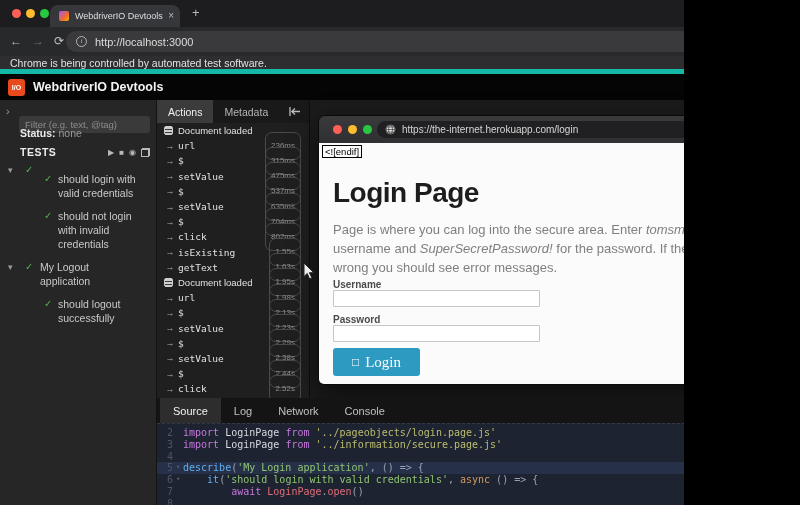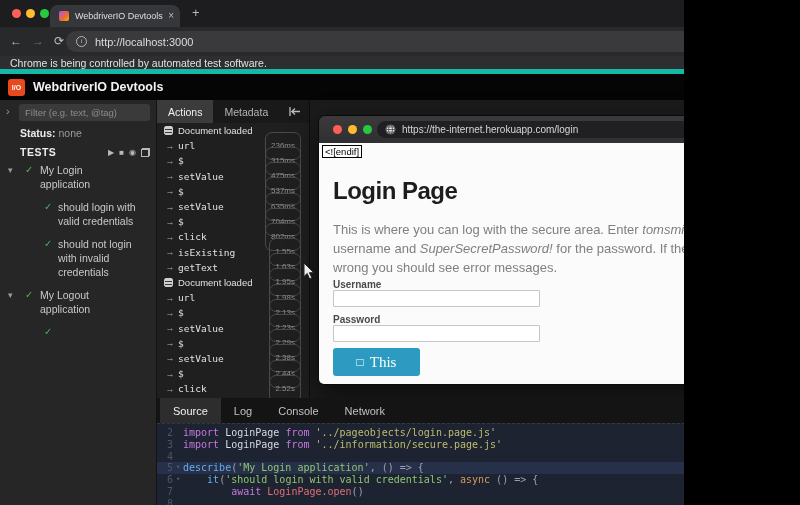--- a/index.html
+++ b/index.html
@@ -44,21 +44,21 @@
   #logo { width:17px; height:17px; background:#e8491d; border-radius:3px; color:#fff; font-size:7px;
     font-weight:bold; display:flex; align-items:center; justify-content:center; margin-right:8px; }
   #app-title { font-size:12.5px; font-weight:bold; color:#f2f2f2; flex:1; }
   .hdr-ic { margin-left:16px; color:#cfcfcf; }
   #sun-ic { font-size:12px; }
 
   
   #sidebar { position:absolute; top:100px; left:0; width:157px; height:405px; background:#262626;
     border-right:1px solid #121212; }
   #collapse-arrow { position:absolute; left:6px; top:105px; color:#9a9a9a; font-size:11px; }
-  #filter-input { position:absolute; left:19px; top:104px; width:131px; height:17px; background:#3a3a3a;
+  #filter-input { position:absolute; left:19px; top:116px; width:131px; height:17px; background:#3a3a3a;
     border:none; border-radius:3px; font-size:9.5px; color:#ddd; padding:0 6px; font-family:"Liberation Sans",sans-serif;}
   #filter-input::placeholder { color:#8d8d8d; }
   #status-row { position:absolute; left:20px; top:127px; font-size:10.5px; }
   #status-label { color:#ebebeb; font-weight:bold; }
   #status-value { color:#9c9c9c; }
   #tests-row { position:absolute; left:20px; top:146px; width:130px; display:flex; align-items:center; }
   #tests-label { font-size:10.5px; font-weight:bold; color:#ececec; letter-spacing:.5px; flex:1; }
   .trun-ic { color:#b9b9b9; font-size:8px; margin-left:5px; }
   .copy-ic { position:relative; width:9px; height:9px; margin-left:5px; }
   .copy-ic::before { content:""; position:absolute; right:0; top:0; width:6px; height:6px; border:1px solid #b9b9b9; }
@@ -100,21 +100,21 @@
   #mb-omnibox { position:absolute; left:58px; top:5px; width:392px; height:17px; background:#202022;
     border-radius:9px; display:flex; align-items:center; padding:4px 8px; }
   #mb-url { font-size:10px; color:#d6d6d6; margin-left:6px; white-space:nowrap; }
   #mb-content { position:relative; height:241px; background:#fbfbfb; overflow:hidden; border-radius:0 0 5px 5px; }
   #endif-text { position:absolute; left:3px; top:2px; font-size:9.5px; color:#000; border:1px solid #000;
     background:#fff; padding:0 2px; z-index:2; }
   #ribbon { position:absolute; top:30px; right:-44px; width:180px; transform:rotate(45deg);
     background:linear-gradient(#35a13b,#27762c); color:#fff; text-align:center; font-size:8.5px; font-weight:bold;
     padding:4px 0; border-top:1px dotted rgba(255,255,255,.55); border-bottom:1px dotted rgba(255,255,255,.55);
     box-shadow:0 2px 4px rgba(0,0,0,.3); z-index:2; }
-  #login-title { position:absolute; left:14px; top:34px; font-size:24px; font-weight:bold; color:#1d1d1d; letter-spacing:-.5px; }
+  #login-title { position:absolute; left:14px; top:34px; font-size:28px; font-weight:bold; color:#1d1d1d; letter-spacing:-.5px; }
   #login-description { position:absolute; left:14px; top:78px; width:438px; font-size:13px; color:#7f7f7f; line-height:1.45; }
   .fld-label { position:absolute; left:14px; font-size:10px; font-weight:bold; color:#4a4a4a; }
   .fld-input { position:absolute; left:14px; width:207px; height:17px; border:1px solid #c6c6c6; background:#fff;
     border-radius:1px; }
   #login-btn { position:absolute; left:14px; top:205px; width:87px; height:28px; background:#2d9bc1; border:none;
     border-radius:3px; color:#fff; font-family:"Liberation Serif",serif; font-size:15px; display:flex;
     align-items:center; justify-content:center; gap:6px; }
   #login-square { font-size:12px; line-height:12px; }
   #mb-scrollbar { position:absolute; right:0; top:0; bottom:0; width:10px; background:#f1f1f1;
     border-left:1px solid #dcdcdc; z-index:3; }
@@ -206,37 +206,37 @@
     <span id="tests-label">TESTS</span>
     <span class="trun-ic">▶</span>
     <span class="trun-ic">■</span>
     <span class="trun-ic">◉</span>
     <span class="copy-ic"></span>
   </div>
   <div id="tests-tree" class="abs">
       <div class="tree-row suite">
         <span class="caret">▾</span>
         <span class="check">✓</span>
-        <span class="lbl">My Login application</span>
       </div>
       <div class="tree-row test">
         <span class="check">✓</span>
         <span class="lbl">should login with valid credentials</span>
       </div>
       <div class="tree-row test">
         <span class="check">✓</span>
         <span class="lbl">should not login with invalid credentials</span>
       </div>
       <div class="tree-row suite">
         <span class="caret">▾</span>
         <span class="check">✓</span>
         <span class="lbl">My Logout application</span>
       </div>
       <div class="tree-row test">
         <span class="check">✓</span>
+        <span class="lbl">should logout successfully</span>
       </div>
     </div>
 
   <div id="actions-panel">
     <div id="actions-header">
       <span class="ap-tab active">Actions</span>
       <span class="ap-tab">Metadata</span>
       <span id="collapse-ic">
         <svg width="13" height="11" viewBox="0 0 13 11">
             <path d="M2 1v9" stroke="#bdbdbd" stroke-width="1.3"></path>
@@ -352,48 +352,48 @@
                 <path d="M1.2 5.5h8.6M1.8 3h7.4M1.8 8h7.4" stroke="#333" stroke-width=".7"></path>
               </svg>
           </span>
           <span id="mb-url">https://the-internet.herokuapp.com/login</span>
         </div>
       </div>
       <div id="mb-content">
         <span id="endif-text">&lt;![endif]</span>
         <div id="ribbon">Fork me on GitHub</div>
         <h1 id="login-title">Login Page</h1>
-        <p id="login-description"><span>This is where you can log with the secure area. Enter </span><em>tomsmith</em><span> for the username and </span><em>SuperSecretPassword!</em><span> for the password. If the information is wrong you should see error messages.</span></p>
+        <p id="login-description"><span>Page is where you can log into the secure area. Enter </span><em>tomsmith</em><span> for the username and </span><em>SuperSecretPassword!</em><span> for the password. If the information is wrong you should see error messages.</span></p>
         <label class="fld-label" style="top:136px">Username</label>
         <input class="fld-input" style="top: 147px;" value="">
         <label class="fld-label" style="top:171px">Password</label>
         <input class="fld-input" style="top: 182px;" type="password" value="">
         <button id="login-btn">
           <span id="login-square">□</span>
-          <span>This</span>
+          <span>Login</span>
         </button>
         <div id="mb-scrollbar">
           <div id="mb-scroll-thumb"></div>
         </div>
       </div>
     </div>
   </div>
 
   <span id="cursor">
     <svg width="13" height="19" viewBox="0 0 13 19">
         <path d="M1 1v13.5l3.2-3 2.5 5.5 2.2-1-2.5-5.3h4.4z" fill="#eee" stroke="#222" stroke-width="1"></path>
       </svg>
   </span>
 
   <div id="bottom-panel">
     <div id="bp-tabs">
       <span class="bp-tab active">Source</span>
       <span class="bp-tab">Log</span>
+      <span class="bp-tab">Network</span>
       <span class="bp-tab">Console</span>
-      <span class="bp-tab">Network</span>
       <span id="download-ic">
         <svg width="12" height="13" viewBox="0 0 12 13">
             <path d="M6 1v7.5M2.8 5.8 6 9l3.2-3.2" fill="none" stroke="#cfcfcf" stroke-width="1.3"></path>
             <path d="M1.5 11.8h9" stroke="#cfcfcf" stroke-width="1.3"></path>
           </svg>
       </span>
     </div>
     <div id="code-area">
       <div>
           <div class="code-row"><span class="cr-num">2</span><span class="cr-caret"></span><span class="cr-code"><span class="tk-kw">import </span><span class="tk-id">LoginPage </span><span class="tk-kw">from </span><span class="tk-str2">'../pageobjects/login.page.js'</span></span></div>

